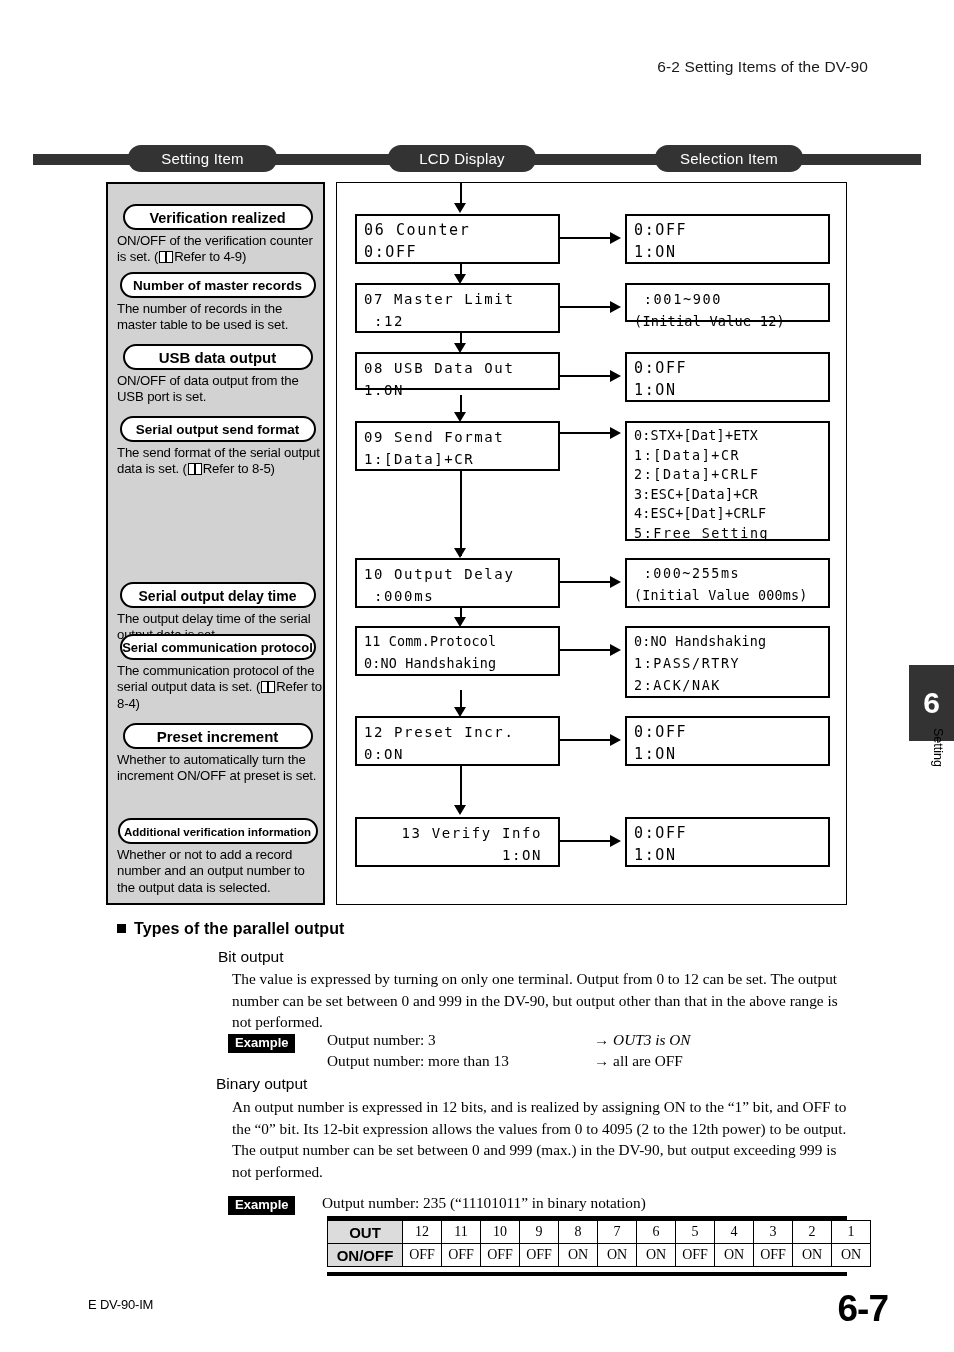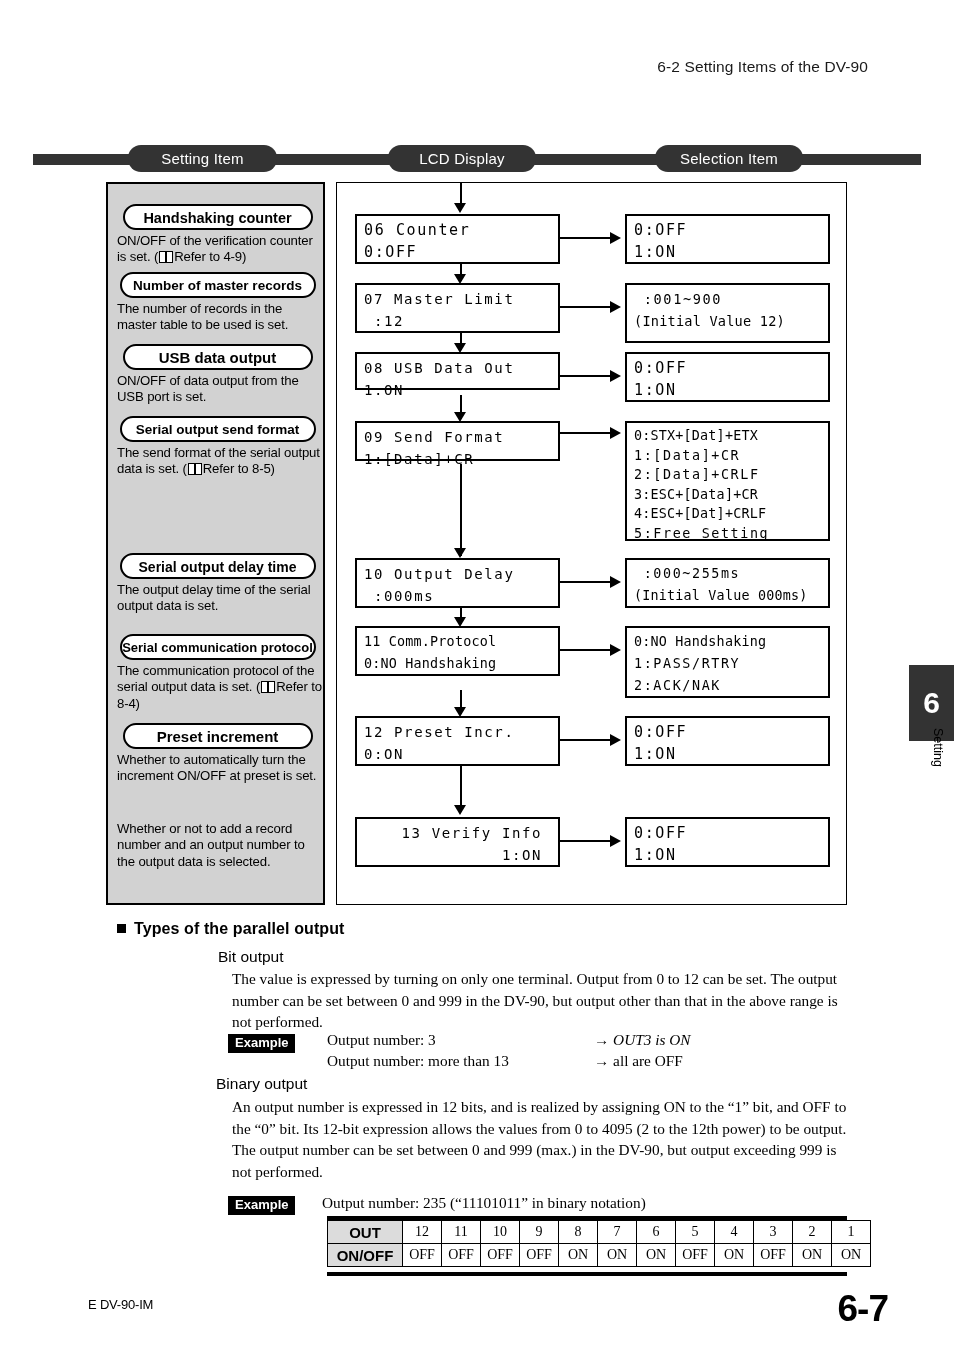--- a/index.html
+++ b/index.html
@@ -276,21 +276,21 @@
   <div class="header-rule"></div>
 </div>
 
 <div class="caption-pill" id="cap-setting">Setting Item</div>
 <div class="caption-pill" id="cap-lcd">LCD Display</div>
 <div class="caption-pill" id="cap-select">Selection Item</div>
 
 <div class="left-panel">
 
   <div class="item-block" style="top:20px">
-    <div class="item-pill pill-w1">Handshaking counter</div>
+    <div class="item-pill pill-w1">Verification realized</div>
     <div class="item-desc"><span>ON/OFF of the verification counter is set. (</span><span class="book-icon"><svg width="14" height="12" viewBox="0 0 14 12">
             <rect x="0.5" y="0.5" width="6" height="11" fill="#fff" stroke="#000"></rect>
             <rect x="7.5" y="0.5" width="6" height="11" fill="#fff" stroke="#000"></rect>
           </svg></span><span>Refer to 4-9)</span></div>
   </div>
 
   <div class="item-block" style="top:88px">
     <div class="item-pill pill-w2">Number of master records</div>
     <div class="item-desc">The number of records in the master table to be used is set.</div>
   </div>
@@ -301,39 +301,40 @@
   </div>
 
   <div class="item-block" style="top:232px">
     <div class="item-pill pill-w4">Serial output send format</div>
     <div class="item-desc"><span>The send format of the serial output data is set. (</span><span class="book-icon"><svg width="14" height="12" viewBox="0 0 14 12">
             <rect x="0.5" y="0.5" width="6" height="11" fill="#fff" stroke="#000"></rect>
             <rect x="7.5" y="0.5" width="6" height="11" fill="#fff" stroke="#000"></rect>
           </svg></span><span>Refer to 8-5)</span></div>
   </div>
 
-  <div class="item-block" style="top:369px">
+  <div class="item-block" style="top:398px">
     <div class="item-pill pill-w5">Serial output delay time</div>
     <div class="item-desc">The output delay time of the serial output data is set.</div>
   </div>
 
   <div class="item-block" style="top:450px">
     <div class="item-pill pill-w6">Serial communication protocol</div>
     <div class="item-desc"><span>The communication protocol of the serial output data is set. (</span><span class="book-icon"><svg width="14" height="12" viewBox="0 0 14 12">
             <rect x="0.5" y="0.5" width="6" height="11" fill="#fff" stroke="#000"></rect>
             <rect x="7.5" y="0.5" width="6" height="11" fill="#fff" stroke="#000"></rect>
           </svg></span><span>Refer to 8-4)</span></div>
   </div>
 
   <div class="item-block" style="top:539px">
     <div class="item-pill pill-w7">Preset increment</div>
     <div class="item-desc">Whether to automatically turn the increment ON/OFF at preset is set.</div>
   </div>
 
   <div class="item-block" style="top:634px">
+    <div class="item-pill pill-w8">Additional verification information</div>
     <div class="item-desc">Whether or not to add a record number and an output number to the output data is selected.</div>
   </div>
 </div>
 
 <div class="flow-panel"></div>
 
 <div class="v-line" style="left:460px; top:183px;  height:24px;"></div>
 <div class="arrow-down" style="left:454px; top:203px;"></div>
 
 <div class="v-line" style="left:460px; top:257px;  height:24px;"></div>
@@ -356,21 +357,21 @@
 
 <div class="v-line" style="left:460px; top:759px;  height:50px;"></div>
 <div class="arrow-down" style="left:454px; top:805px;"></div>
 
 <div class="lcd-box" style="top:214px; height:50px;"><span class="ls">06 Counter</span><br><span class="ls">0:OFF</span></div>
 
 <div class="lcd-box" style="top:283px; height:50px; font-size:14px;"><span class="ls">07 Master Limit</span><br><span class="ls"> :12</span></div>
 
 <div class="lcd-box" style="top:352px; height:38px; font-size:14px;"><span class="ls">08 USB Data Out</span><br><span class="ls">1:ON</span></div>
 
-<div class="lcd-box" style="top:421px; height:40px; font-size:14px;"><span class="ls">09 Send Format</span><br><span class="ls">1:[Data]+CR</span></div>
+<div class="lcd-box" style="top:421px; height:50px; font-size:14px;"><span class="ls">09 Send Format</span><br><span class="ls">1:[Data]+CR</span></div>
 
 <div class="lcd-box" style="top:558px; height:50px; font-size:14px;"><span class="ls">10 Output Delay</span><br><span class="ls"> :000ms</span></div>
 
 <div class="lcd-box" style="top:626px; height:50px; font-size:13.4px;"><span class="tight">11 Comm.Protocol</span><br><span class="tight">0:NO Handshaking</span></div>
 
 <div class="lcd-box" style="top:716px; height:50px; font-size:14px;"><span class="ls">12 Preset Incr.</span><br><span class="ls">0:ON</span></div>
 
 <div class="lcd-box" style="top:817px; height:50px; font-size:14px;text-align:right;"><span class="ls">13 Verify Info</span><br><span class="ls">1:ON</span></div>
 
 <div class="h-line" style="left:560px; top:237px; width:52px;"></div>
@@ -392,21 +393,21 @@
 <div class="arrow-right" style="left:610px; top:644px;"></div>
 
 <div class="h-line" style="left:560px; top:739px; width:52px;"></div>
 <div class="arrow-right" style="left:610px; top:734px;"></div>
 
 <div class="h-line" style="left:560px; top:840px; width:52px;"></div>
 <div class="arrow-right" style="left:610px; top:835px;"></div>
 
 <div class="sel-box" style="top:214px; height:50px;"><span class="ls">0:OFF</span><br><span class="ls">1:ON</span></div>
 
-<div class="sel-box" style="top:283px; height:60px; font-size:13.6px;"><span class="ls"> :001~900</span><br><span class="tight">(Initial Value 12)</span></div>
+<div class="sel-box" style="top:283px; height:39px; font-size:13.6px;"><span class="ls"> :001~900</span><br><span class="tight">(Initial Value 12)</span></div>
 
 <div class="sel-box" style="top:352px; height:50px;"><span class="ls">0:OFF</span><br><span class="ls">1:ON</span></div>
 
 <div class="sel-box" style="top:421px; height:120px; font-size:13.4px; line-height:19.5px;"><span class="tight">0:STX+[Dat]+ETX</span><br><span class="ls">1:[Data]+CR</span><br><span class="ls">2:[Data]+CRLF</span><br><span class="tight">3:ESC+[Data]+CR</span><br><span class="tight">4:ESC+[Dat]+CRLF</span><br><span class="ls">5:Free Setting</span></div>
 
 <div class="sel-box" style="top:558px; height:50px; font-size:13.4px;"><span class="ls"> :000~255ms</span><br><span class="tight">(Initial Value 000ms)</span></div>
 
 <div class="sel-box" style="top:626px; height:72px; font-size:13.4px; line-height:22px;"><span class="tight">0:NO Handshaking</span><br><span class="ls">1:PASS/RTRY</span><br><span class="ls">2:ACK/NAK</span></div>
 
 <div class="sel-box" style="top:716px; height:50px;"><span class="ls">0:OFF</span><br><span class="ls">1:ON</span></div>

